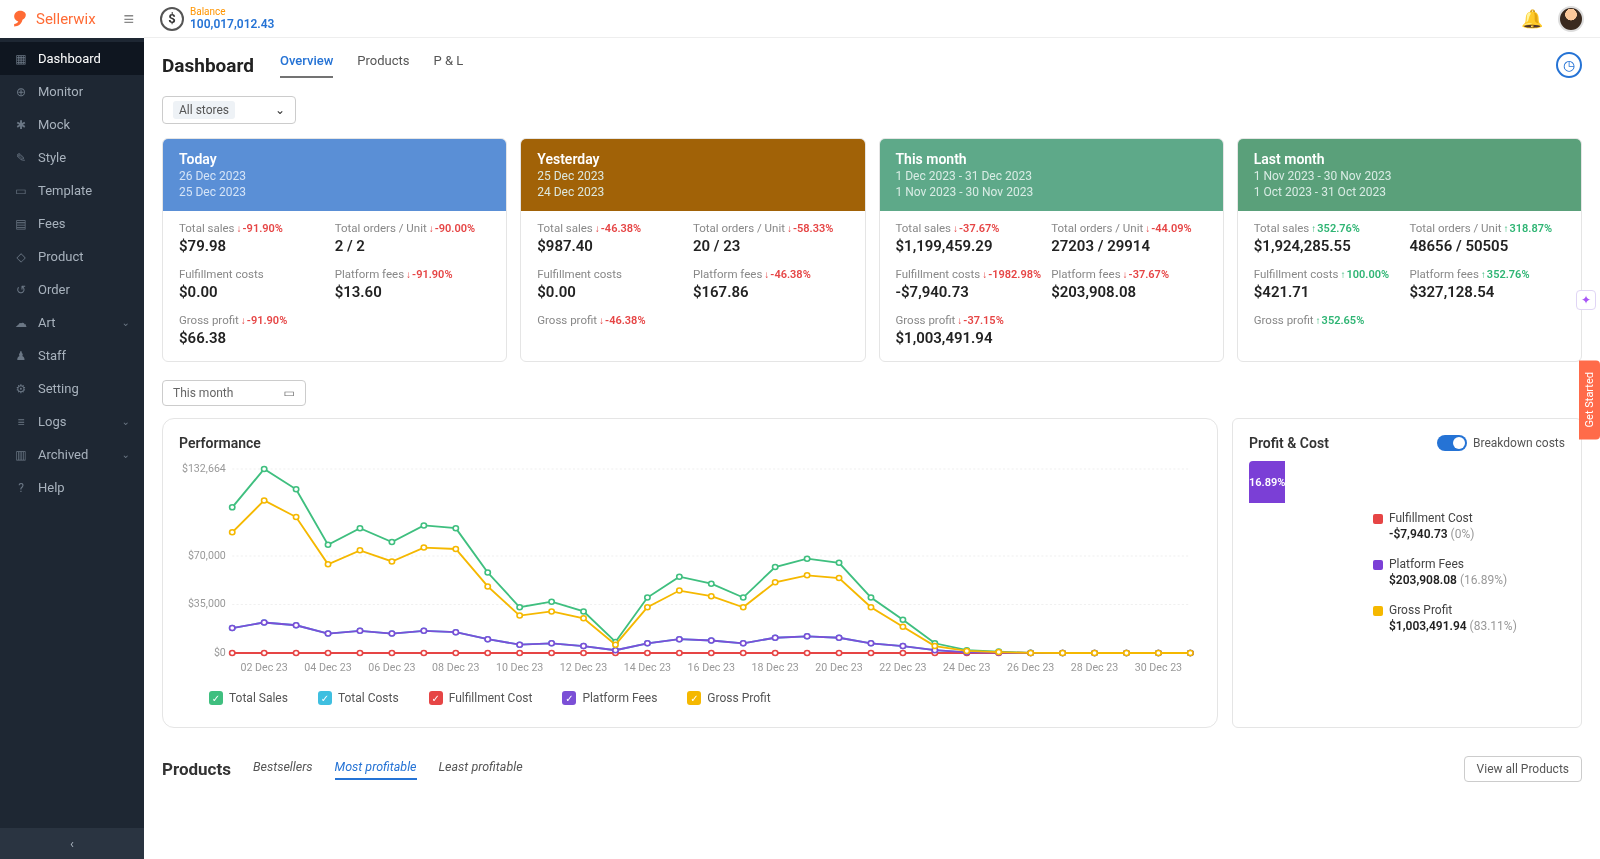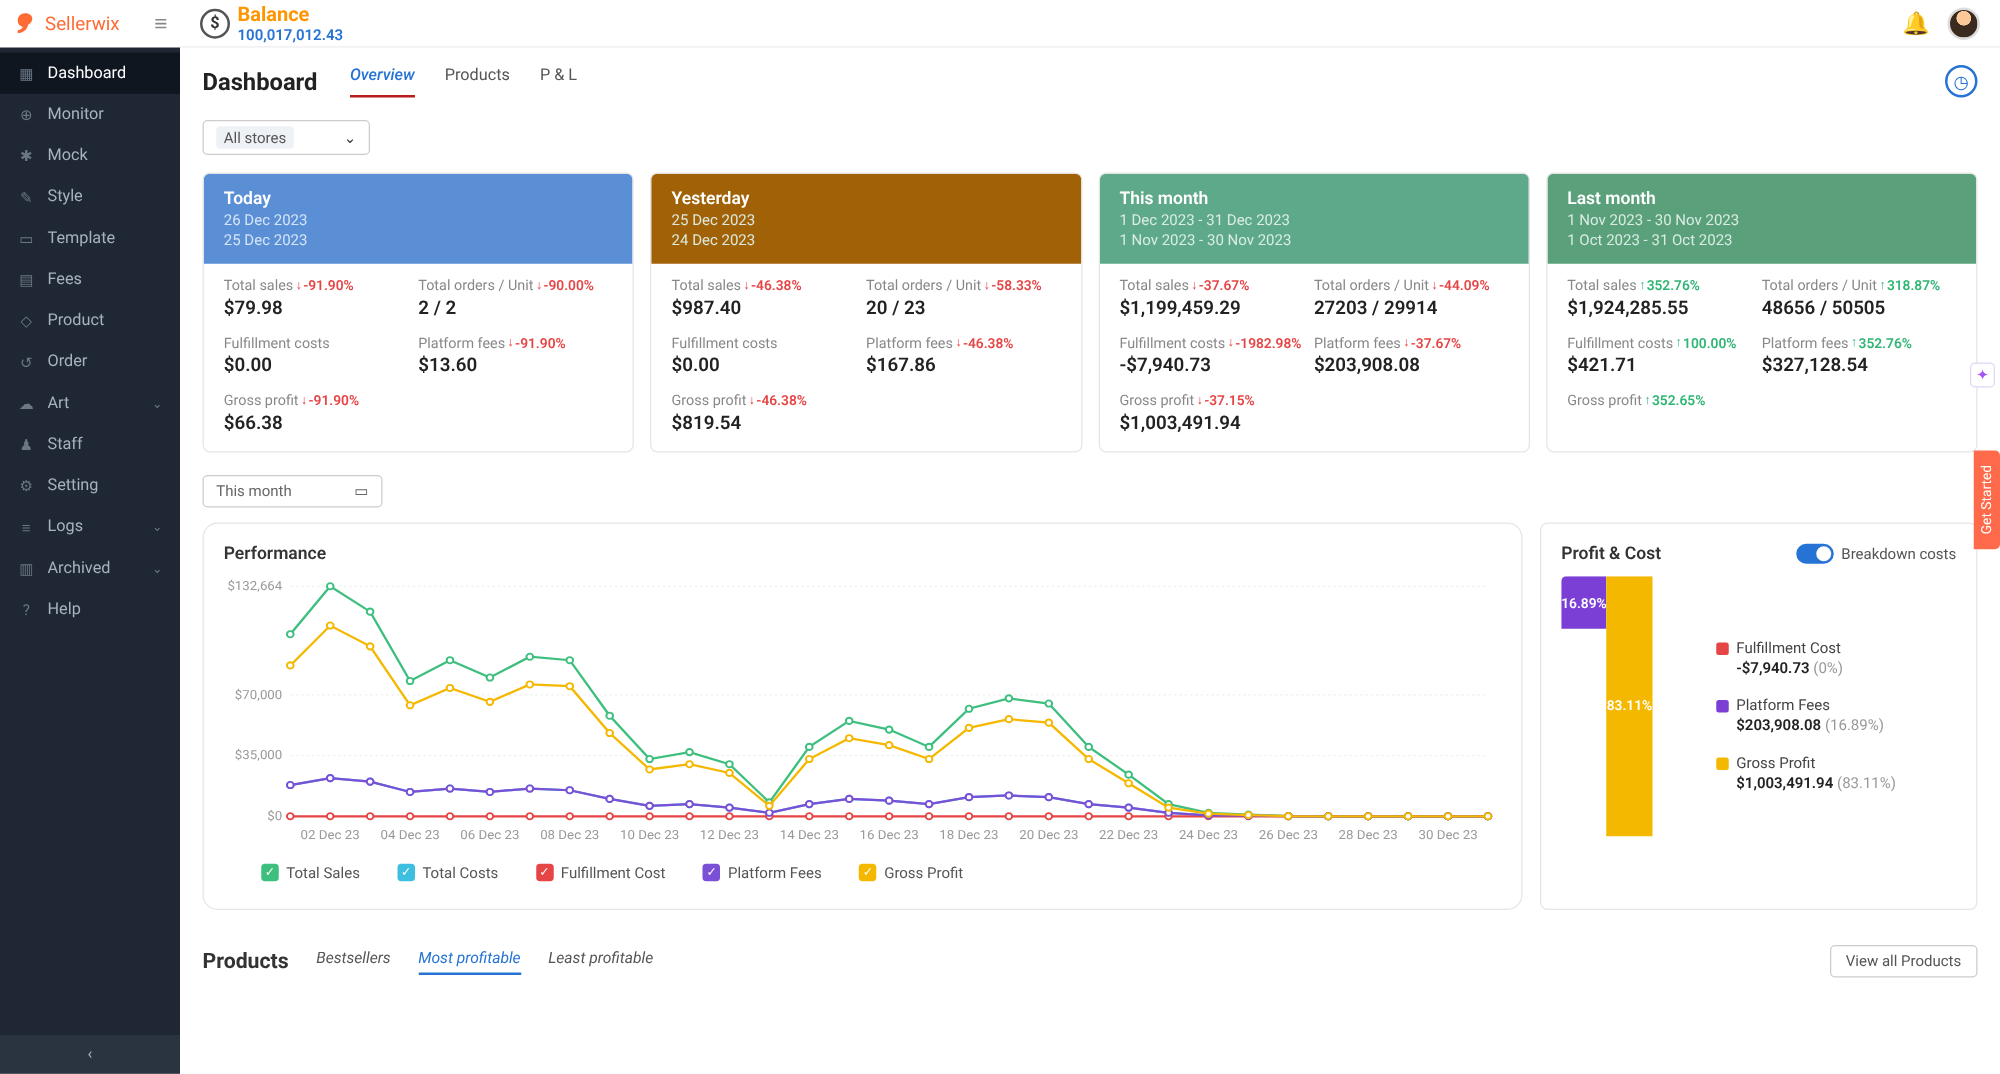--- a/index.html
+++ b/index.html
@@ -14,32 +14,32 @@
 .nav-item { display:flex; align-items:center; gap:10px; padding:9px 14px; cursor:pointer; font-size:13px; color:#a8b2bd; position:relative; }
 .nav-item.active { background:#0f1620; color:#fff; }
 .nav-item .chev { margin-left:auto; font-size:10px; color:#6b7785; }
 .nav-icon { width:14px; text-align:center; color:#6b7785; font-size:12px; }
 .collapse-btn { text-align:center; padding:8px; color:#a8b2bd; cursor:pointer; background:#2a3441; }
 
 .main { flex:1; display:flex; flex-direction:column; overflow:hidden; }
 .topbar { height:38px; display:flex; align-items:center; padding:0 16px; border-bottom:1px solid #eee; gap:12px; }
 .balance-pill { display:flex; align-items:center; gap:6px; }
 .balance-icon { width:24px; height:24px; border:2px solid #555; border-radius:50%; display:flex; align-items:center; justify-content:center; font-weight:bold; font-size:13px; }
-.balance-text .lbl { color:#ff9500; font-size:16px; font-weight:700; }
+.balance-text .lbl { color:#ff9500; font-size:10px; font-weight:400; }
 .balance-text .val { color:#2573d5; font-size:12px; font-weight:600; }
 .topbar-right { margin-left:auto; display:flex; align-items:center; gap:14px; }
 .bell { color:#e53935; font-size:18px; cursor:pointer; }
 .avatar { width:26px; height:26px; border-radius:50%; background:radial-gradient(circle at 50% 30%, #fbc89a 30%, #3a2a1f 32%); border:2px solid #ddd; cursor:pointer; }
 
 .content { flex:1; overflow:auto; padding:14px 18px 60px; }
 .page-head { display:flex; align-items:center; gap:26px; margin-bottom:18px; }
 .page-title { font-size:19px; font-weight:700; color:#222; }
 .tabs { display:flex; gap:24px; }
 .tab { font-size:13px; color:#555; padding-bottom:8px; cursor:pointer; }
-.tab.active { color:#2573d5; border-bottom:2px solid #b91c1c; font-weight:500;font-style:italic; }
+.tab.active { color:#2573d5; border-bottom:2px solid #737373; font-weight:500; }
 .clock-btn { margin-left:auto; width:26px; height:26px; border:2px solid #2573d5; border-radius:50%; display:flex; align-items:center; justify-content:center; color:#2573d5; cursor:pointer; font-size:14px; }
 
 .store-select { display:inline-flex; align-items:center; border:1px solid #ccc; border-radius:4px; padding:4px 10px; font-size:12px; gap:40px; cursor:pointer; margin-bottom:14px; }
 .store-select .sel-tag { background:#eef2f6; padding:2px 6px; border-radius:3px; color:#555; }
 
 .cards { display:flex; gap:13px; margin-bottom:18px; }
 .card { flex:1; border:1px solid #e5e5e5; border-radius:6px; overflow:hidden; background:#fff; }
 .card-head { padding:12px 16px; color:#fff; }
 .card-head.c-blue { background:#5a8fd6; }
 .card-head.c-teal { background:#a16207; }
@@ -249,21 +249,20 @@
               <div class="metric">
       <div class="ml">Fulfillment costs</div>
       <div class="mv">$0.00</div>
     </div>
               <div class="metric">
       <div class="ml">Platform fees<span class="pct down"><span class="arr">↓</span>-46.38%</span></div>
       <div class="mv">$167.86</div>
     </div>
               <div class="metric" style="grid-column:1/3">
       <div class="ml">Gross profit<span class="pct down"><span class="arr">↓</span>-46.38%</span></div>
-      <div class="mv">$819.54</div>
     </div>
             </div>
           </div>
           <div class="card">
             <div class="card-head c-green1">
     <div class="ct">This month</div>
     <div class="cd">1 Dec 2023 - 31 Dec 2023</div>
     <div class="cd">1 Nov 2023 - 30 Nov 2023</div>
   </div>
             <div class="card-body">
@@ -542,21 +541,20 @@
           <div class="panel-title">
             <span>Profit &amp; Cost</span>
             <div class="toggle">
               <div class="switch"></div>
               <span>Breakdown costs</span>
             </div>
           </div>
           <div class="stack-chart">
             <div class="stack-bar" id="stack-bar">
                 <div class="stack-seg" style="background: rgb(123, 63, 214); height: 16.89%;">16.89%</div>
-                <div class="stack-seg" style="background: rgb(245, 184, 0); height: 83.11%;">83.11%</div>
               </div>
             <div class="stack-legend" id="stack-legend">
                 <div class="sl-item"><span class="sl-swatch" style="background:#e64545"></span><span class="sl-name">Fulfillment Cost</span><span class="sl-val">-$7,940.73 <span class="sl-pct">(0%)</span></span></div>
                 <div class="sl-item"><span class="sl-swatch" style="background:#7b3fd6"></span><span class="sl-name">Platform Fees</span><span class="sl-val">$203,908.08 <span class="sl-pct">(16.89%)</span></span></div>
                 <div class="sl-item"><span class="sl-swatch" style="background:#f5b800"></span><span class="sl-name">Gross Profit</span><span class="sl-val">$1,003,491.94 <span class="sl-pct">(83.11%)</span></span></div>
               </div>
           </div>
         </div>
       </div>
 

